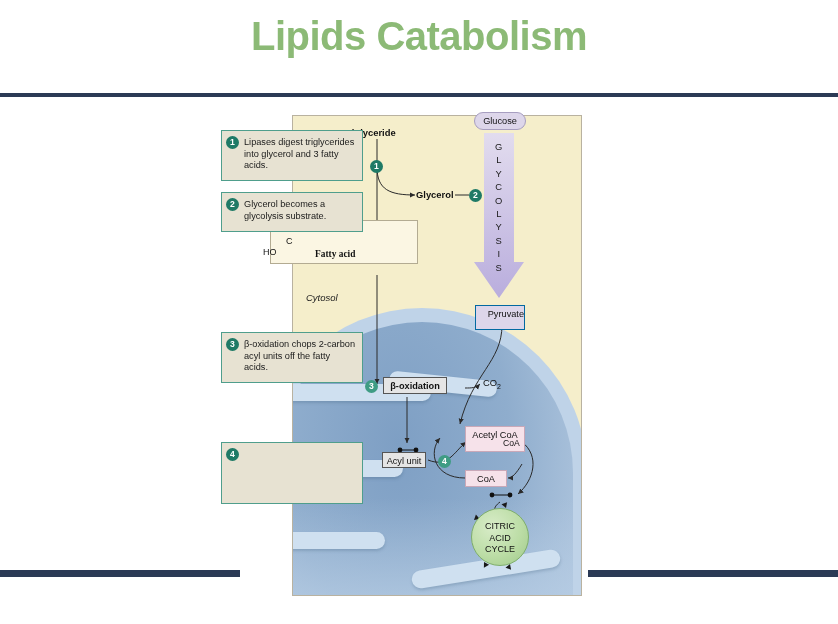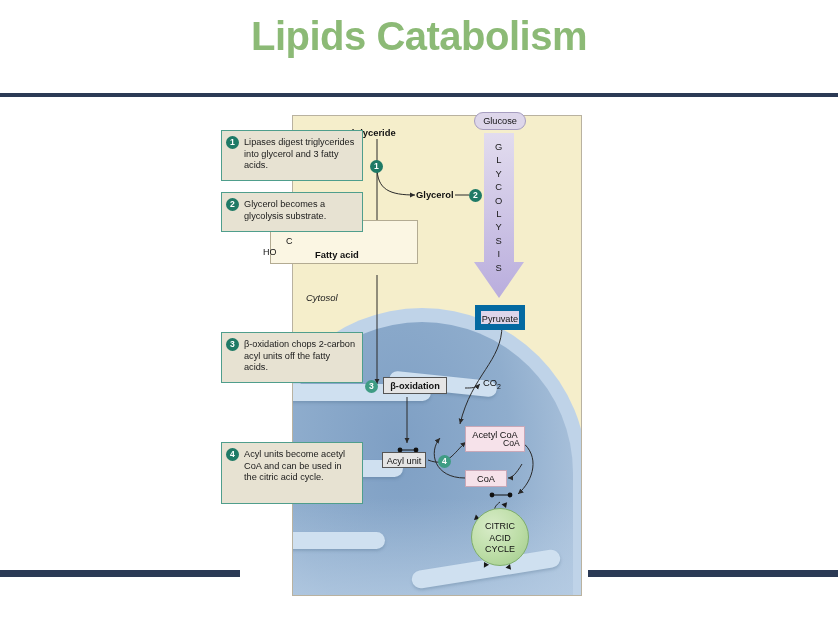--- a/index.html
+++ b/index.html
@@ -88,22 +88,22 @@
   .box{
     position:absolute;box-sizing:border-box;border:1px solid #9a93a8;
     background:#e5e5e5;font-size:9.2px;text-align:center;color:#111;
   }
   .pill{
     position:absolute;box-sizing:border-box;border:1px solid #a79ec0;
     background:#ddd6ea;border-radius:9px;font-size:9.2px;
     text-align:center;color:#111;line-height:17px;
   }
   .pbox{
-    position:absolute;box-sizing:border-box;border:6px solid #0369a1;
-    background:#ddd6ea;font-size:9.2px;text-align:center;color:#111;
+    position:absolute;box-sizing:border-box;border:1px solid #0369a1;
+    background:#ddd6ea;font-size:9.2px;text-align:right;color:#111;
   }
   .pinkbox{
     position:absolute;box-sizing:border-box;border:1px solid #c9a8b8;
     background:#f6e2ea;font-size:9.2px;text-align:center;color:#111;
   }
   .facid-box{
     position:absolute;box-sizing:border-box;border:1px solid #b3ab92;
     background:#fbf6e3;
   }
   .step-badge{
@@ -262,21 +262,21 @@
     <div class="pill" style="left:252px;top:0px;width:52px;height:18px;">Glucose</div>
 
     <div id="glyco-letters">G<br>L<br>Y<br>C<br>O<br>L<br>Y<br>S<br>I<br>S</div>
 
     <div class="pbox" style="left:253px;top:193px;width:50px;height:25px;line-height:13px;padding-top:2px;">Pyruvate</div>
 
     <div class="facid-box" style="left:48px;top:108px;width:148px;height:44px;"></div>
     <div class="lbl" style="left:52px;top:110px;font-size:9px;">O</div>
     <div class="lbl" style="left:64px;top:124px;font-size:9px;">C</div>
     <div class="lbl" style="left:41px;top:135px;font-size:9px;">HO</div>
-    <div class="lbl bold" style="left:93px;top:137px;">Fatty acid</div>
+    <div class="lbl bold" style="left:93px;top:137px;font-family:Liberation Serif, serif;">Fatty acid</div>
 
     <div class="step-badge light" style="left:143px;top:268px;">3</div>
     <div class="box" style="left:161px;top:265px;width:64px;height:17px;line-height:17px;font-weight:bold;border-color:#555;">β-oxidation</div>
 
     <div class="lbl" style="left:261px;top:265px;"><span>CO</span><sub style="font-size:7px;">2</sub></div>
 
     <div class="box" style="left:160px;top:340px;width:44px;height:16px;line-height:16px;border-color:#555;">Acyl unit</div>
     <div class="step-badge light" style="left:216px;top:343px;">4</div>
 
     <div class="pinkbox" style="left:243px;top:314px;width:60px;height:26px;line-height:12px;padding-top:2px;">
@@ -299,17 +299,16 @@
     <div class="callout" style="left:-1px;top:80px;width:142px;height:40px;">
       <span class="num">2</span>
       <span>Glycerol becomes a glycolysis substrate.</span>
     </div>
     <div class="callout" style="left:-1px;top:220px;width:142px;height:51px;">
       <span class="num">3</span>
       <span>β-oxidation chops 2-carbon acyl units off the fatty acids.</span>
     </div>
     <div class="callout" style="left:-1px;top:330px;width:142px;height:62px;">
       <span class="num">4</span>
-      <span>Acyl units become acetyl CoA and can be used in the citric acid cycle.</span>
     </div>
 
   </div>
 </div>
 
 </body></html>

